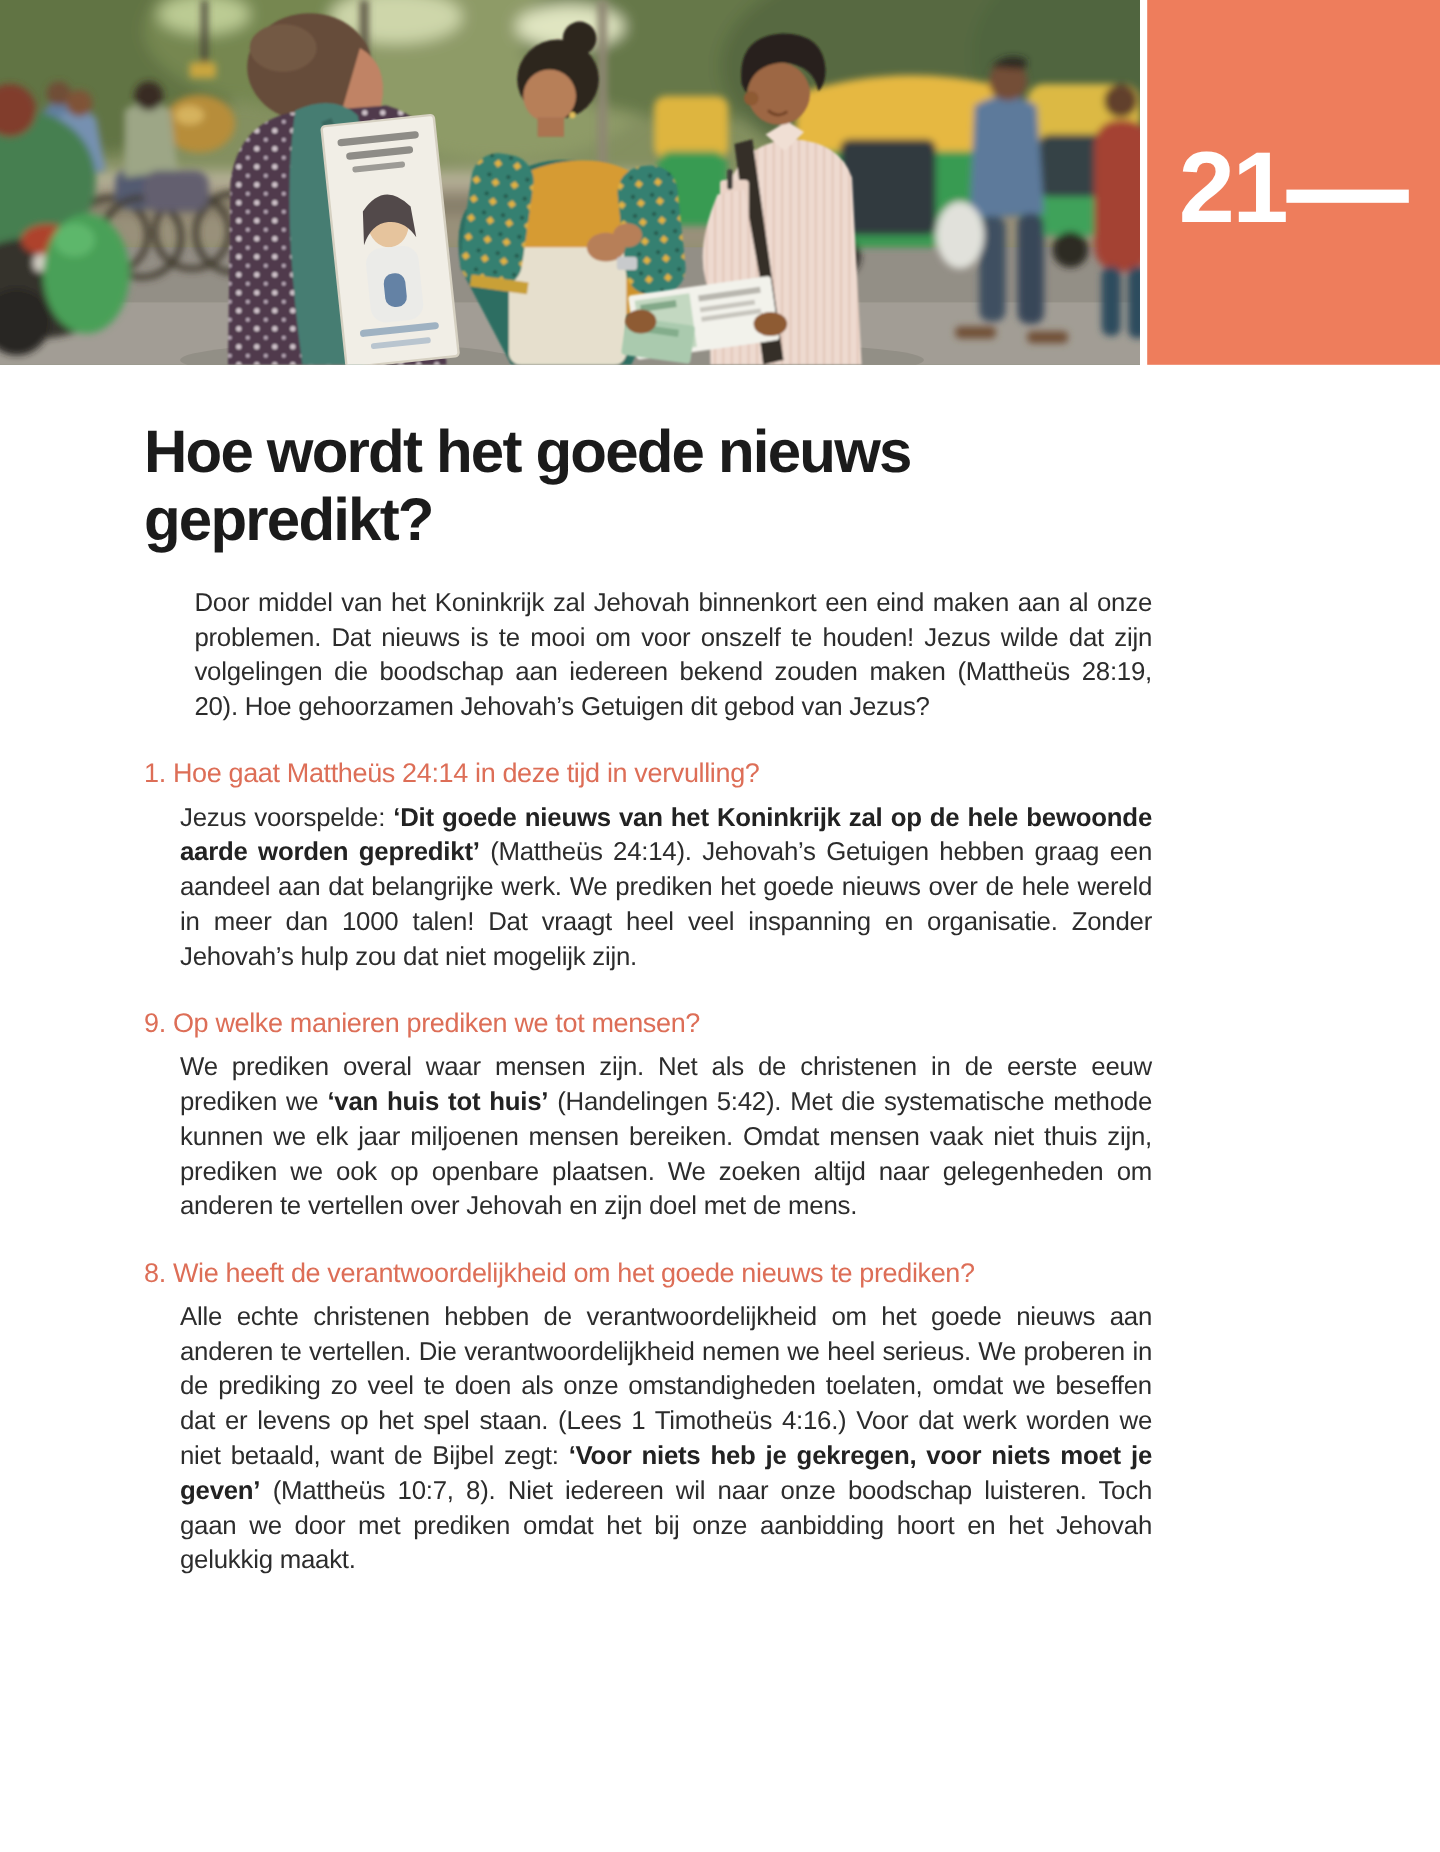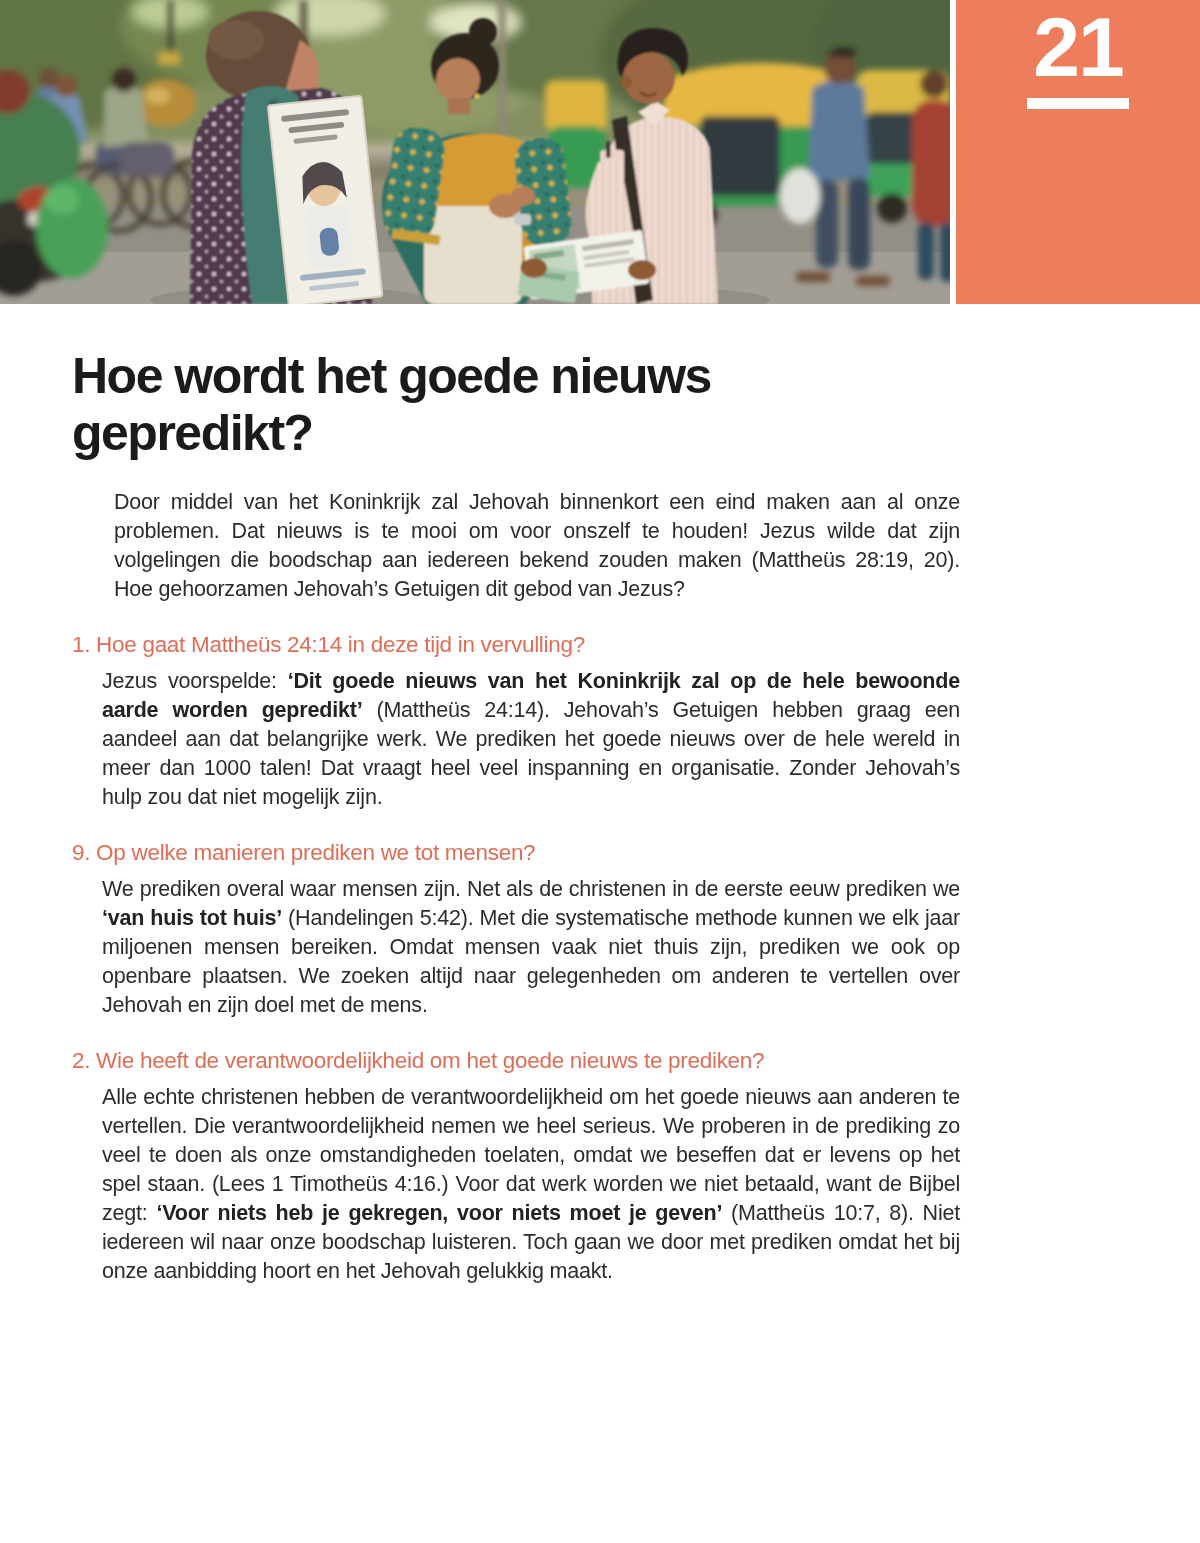--- a/index.html
+++ b/index.html
@@ -13,30 +13,30 @@
   
   .hero { position:relative; width:1200px; height:304px; }
   .hero-photo {
     position:absolute; left:0; top:0; width:950px; height:304px;
     overflow:hidden; background:#8f9a72;
   }
   .hero-photo svg { display:block; }
   .lesson-badge {
     position:absolute; top:0; left:956px; width:244px; height:304px;
     background:var(--accent,#ee7d5c);
-    display:flex; flex-direction:column; align-items:center; 
+    display:flex; flex-direction:row; align-items:center; justify-content:center;
     padding-top:10px; box-sizing:border-box;
   }
   .lesson-number {
     font-size:84px; font-weight:700; color:#ffffff; line-height:0.9; letter-spacing:-2px;
   }
   .lesson-underline { width:102px; height:11px; background:#ffffff; margin-top:12px; }
 
   
-  main { padding:0 240px 0 72px; }
+  main { padding:0 240px 0 120px; }
   h1.page-title {
     margin:44px 0 0 0;
     font-size:50px; line-height:1.14; letter-spacing:-1.5px;
     font-weight:700; color:#1b1b1b;
   }
   .intro, .para {
     font-size:21.5px; line-height:29px; color:#2c2c2c;
     text-align:justify; letter-spacing:-0.2px;
   }
   .intro { margin:26px 0 0 42px; }
@@ -263,18 +263,18 @@
       <h2 class="question">1. Hoe gaat Mattheüs 24:14 in deze tijd in vervulling?</h2>
       <p class="para"><span>Jezus voorspelde: </span><b>‘Dit goede nieuws van het Koninkrijk zal op de hele bewoonde aarde worden gepredikt’</b><span> (Mattheüs 24:14). Jehovah’s Getuigen hebben graag een aandeel aan dat belangrijke werk. We prediken het goede nieuws over de hele wereld in meer dan 1000 talen! Dat vraagt heel veel inspanning en organisatie. Zonder Jehovah’s hulp zou dat niet mogelijk zijn.</span></p>
     </section>
 
     <section>
       <h2 class="question">9. Op welke manieren prediken we tot mensen?</h2>
       <p class="para"><span>We prediken overal waar mensen zijn. Net als de christenen in de eerste eeuw prediken we </span><b>‘van huis tot huis’</b><span> (Handelingen 5:42). Met die systematische methode kunnen we elk jaar miljoenen mensen bereiken. Omdat mensen vaak niet thuis zijn, prediken we ook op openbare plaatsen. We zoeken altijd naar gelegenheden om anderen te vertellen over Jehovah en zijn doel met de mens.</span></p>
     </section>
 
     <section>
-      <h2 class="question">2. Wie heeft de verantwoordelijkheid om het goede nieuws te prediken?</h2>
+      <h2 class="question">8. Wie heeft de verantwoordelijkheid om het goede nieuws te prediken?</h2>
       <p class="para"><span>Alle echte christenen hebben de verantwoordelijkheid om het goede nieuws aan anderen te vertellen. Die verantwoordelijkheid nemen we heel serieus. We proberen in de prediking zo veel te doen als onze omstandigheden toelaten, omdat we beseffen dat er levens op het spel staan. (Lees 1 Timotheüs 4:16.) Voor dat werk worden we niet betaald, want de Bijbel zegt: </span><b>‘Voor niets heb je gekregen, voor niets moet je geven’</b><span> (Mattheüs 10:7, 8). Niet iedereen wil naar onze boodschap luisteren. Toch gaan we door met prediken omdat het bij onze aanbidding hoort en het Jehovah gelukkig maakt.</span></p>
     </section>
   </main>
 
 </div>
 
 </body></html>

